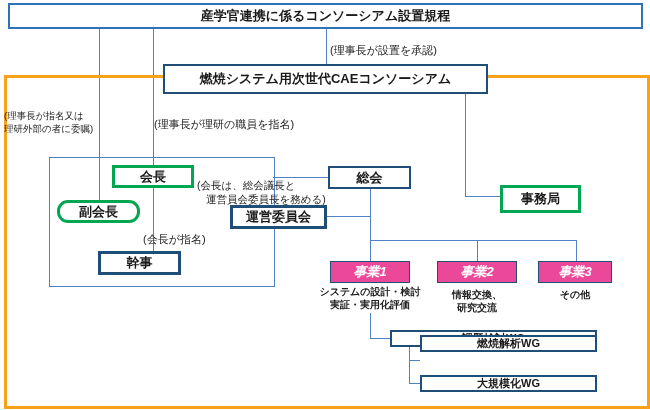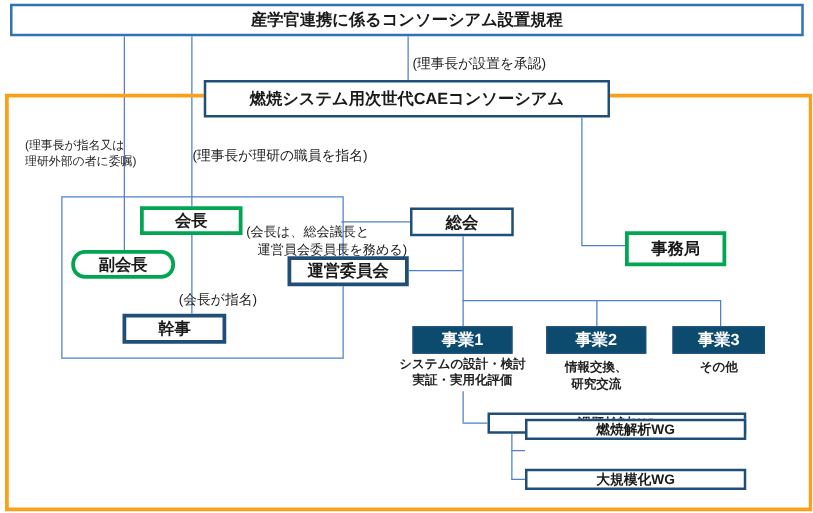--- a/index.html
+++ b/index.html
@@ -9,21 +9,21 @@
   .bigrect{position:absolute;left:49px;top:157px;width:224px;height:128px;
            border:1px solid #4F81C7;z-index:0;background:transparent;}
   .orange{position:absolute;left:4px;top:75px;width:640px;height:328px;
           border:3px solid #F9A11B;z-index:2;background:transparent;}
   .box{position:absolute;background:#ffffff;display:flex;align-items:center;justify-content:center;
        font-weight:bold;font-size:13px;z-index:3;box-sizing:border-box;white-space:nowrap;}
   .navy{border:3px solid #1F4E79;}
   .navy2{border:2px solid #1F4E79;}
   .bluetop{border:2px solid #2E74B5;}
   .green{border:3px solid #00A651;}
-  .fillblue{background:#0c4a6e;border:1px solid #1F4E79;color:#ffffff;}
+  .fillblue{background:#ec4899;border:1px solid #1F4E79;color:#ffffff;font-style:italic;}
   .wg{border:2px solid #1F4E79;font-size:11px;}
   .note{position:absolute;font-size:11px;color:#222222;z-index:4;white-space:nowrap;}
   .caption{position:absolute;font-size:10px;font-weight:600;color:#222222;text-align:center;
            line-height:12.5px;z-index:4;}
 </style>
 </head>
 <body>
 
 <div id="stage">
 
@@ -71,21 +71,21 @@
   <div class="box fillblue" style="left:538px;top:261px;width:74px;height:22px;">事業3</div>
 
   <div class="box wg" style="left:390px;top:330px;width:207px;height:17px;">課題検討WG</div>
 
   <div class="box wg" style="left:420px;top:335px;width:177px;height:17px;">燃焼解析WG</div>
 
   <div class="box wg" style="left:420px;top:375px;width:177px;height:17px;">大規模化WG</div>
 
   <div class="note" style="left:330px;top:43px;">(理事長が設置を承認)</div>
 
-  <div class="note" style="left:4px;top:110px;font-size:9.5px;padding-left:16px;">
+  <div class="note" style="left:4px;top:110px;font-size:9.5px;">
     <span>(理事長が指名又は</span><br>
     <span>理研外部の者に委嘱)</span>
   </div>
 
   <div class="note" style="left:154px;top:117px;">(理事長が理研の職員を指名)</div>
 
   <div class="note" style="left:197px;top:179px;font-size:10.5px;z-index:4;">
     <span>(会長は、総会議長と</span><br>
     <span style="padding-left:9px;">運営員会委員長を務める)</span>
   </div>

